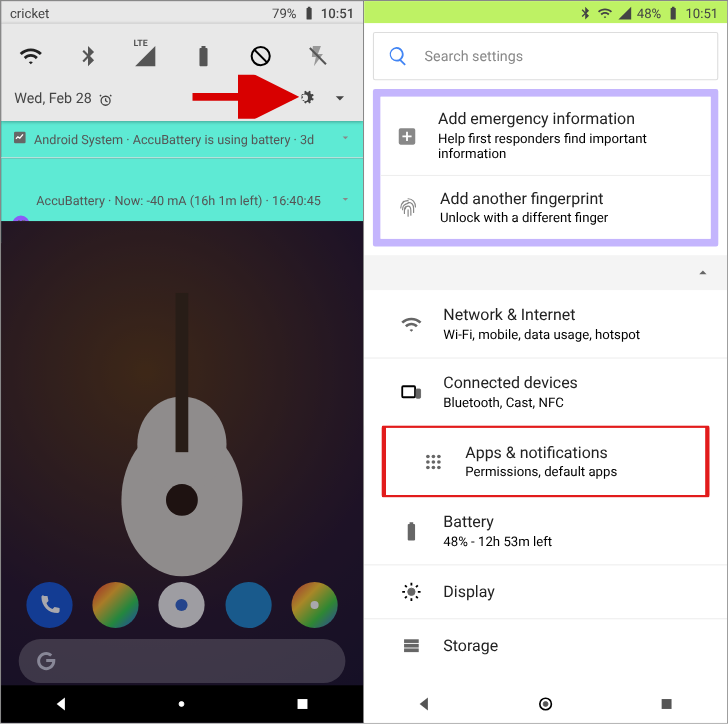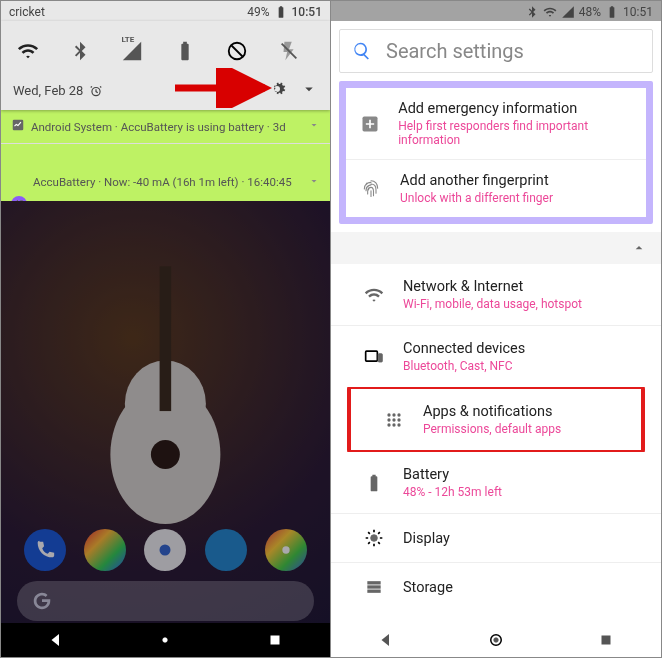--- a/index.html
+++ b/index.html
@@ -6,36 +6,36 @@
   body { font-family: Roboto, Arial, sans-serif; background: #fff; width: 662px; height: 658px; overflow: hidden; }
   .wrap { display: flex; border: 1px solid #888; width: 662px; height: 658px; }
   .phone { width: 50%; height: 100%; position: relative; overflow: hidden; background: #fff; }
   .phone-left { border-right: 1px solid #888; background: #2a2630; }
   .phone-right { background: #fff; }
 
   
   .status { display:flex; justify-content:space-between; align-items:center; padding:4px 8px 2px 8px; font-size:12px; color:#444; background:#e8e8e8; }
   .status-right { display:flex; gap:4px; align-items:center; font-size:12px; color:#444;}
   .status-right svg { width:14px; height:14px; fill:#444;}
-  .phone-right .status { background:#a3a3a3;padding-left:48px; }
+  .phone-right .status { background:#bef264;padding-left:48px; }
 
   
   .qs { background:#e8e8e8; padding:6px 8px 10px 8px; box-shadow:0 1px 3px rgba(0,0,0,.3); position:relative;}
   .qs-row { display:flex; justify-content:space-around; padding:6px 0 8px 0;}
   .qs-row .ic { width:36px; height:36px; display:flex; align-items:center; justify-content:flex-start;}
   .qs-row svg { width:22px; height:22px; fill:#555;}
   .qs-date { display:flex; align-items:center; gap:6px; font-size:13px; color:#444; padding:6px 2px 2px 4px;}
   .qs-gear { position:absolute; right:44px; bottom:8px; }
   .qs-gear svg{ width:18px; height:18px; fill:#444;}
   .qs-expand { position:absolute; right:12px; bottom:8px;}
   .qs-expand svg{ width:18px; height:18px; fill:#444;}
   .arrow { position:absolute; right:40px; bottom:-2px; pointer-events:none;}
   .arrow svg { width:120px; height:40px;}
 
-  .notif { background:#bef264; margin:0; padding:8px 10px; font-size:11.5px; color:#555; border-bottom:1px solid #ddd; display:flex; align-items:center; gap:6px;}
+  .notif { background:#5eead4; margin:0; padding:8px 10px; font-size:11.5px; color:#555; border-bottom:1px solid #ddd; display:flex; align-items:center; gap:6px;}
   .notif .chev { margin-left:auto;}
   .notif .chev svg { width:12px; height:12px; fill:#888;}
   .notif-ic svg { width:14px; height:14px; fill:#555;}
   .circ { width:16px; height:16px; border:6px solid #8b5cf6; border-radius:50%; display:flex; align-items:center; justify-content:center; font-size:9px; color:#666;margin-top:44px;}
 
   
   .wall { position:absolute; top:200px; left:0; right:0; bottom:0; background: radial-gradient(circle at 40% 30%, #5a3a1a 0%, #2a1a30 60%, #1a1530 100%);}
   .wall::after { content:""; position:absolute; inset:0; background: rgba(10,5,20,.35);}
   .guitar { position:absolute; left:28%; top:8%; width:44%; height:70%; }
   .guitar svg { width:100%; height:100%;}
@@ -45,28 +45,28 @@
   .srch { position:absolute; bottom:36px; left:16px; right:16px; height:40px; border-radius:20px; background:rgba(255,255,255,.25); display:flex; align-items:center; padding:0 14px;}
   .srch svg{width:22px;height:22px;fill:#ccd;}
   .navbar { position:absolute; bottom:0; left:0; right:0; height:34px; background:#000; display:flex; justify-content:space-around; align-items:center;}
   .navbar .nb { width:18px; height:18px;}
   .navbar svg { fill:#fff; width:100%; height:100%;}
   .phone-right .navbar { background:#fff; } .phone-right .navbar svg{fill:#555;}
 
   
   .search-box { margin:8px; border:1px solid #ddd; border-radius:2px; height:44px; display:flex; align-items:center; padding:0 12px; gap:14px;}
   .search-box svg { width:20px; height:20px; fill:#4285f4;}
-  .search-box span { color:#888; font-size:20px;}
+  .search-box span { color:#888; font-size:13px;}
   .card { margin:0 8px 8px 8px; border:7px solid #c4b5fd; border-radius:2px; }
   .row { display:flex; align-items:center; padding:12px 14px; gap:18px; position:relative; background:#fff;}
   .row + .row { border-top:1px solid #eee;}
   .row .ico { width:22px; display:flex; justify-content:center;}
   .row .ico svg { width:20px; height:20px; fill:#666;}
   .row .txt .t { font-size:14.5px; color:#222;}
-  .row .txt .s { font-size:12px; color:#ec4899; margin-top:2px;}
+  .row .txt .s { font-size:12px; color:#000000; margin-top:2px;}
   .sect-hdr { background:#f4f4f4; height:32px; display:flex; justify-content:flex-end; align-items:center; padding:0 14px;}
   .sect-hdr svg{width:16px;height:16px;fill:#666;}
   .list { }
   .list .row { padding:14px 32px;}
   .highlight { border:4px solid #e21b1b; border-radius:4px; margin:-2px 16px;}
 </style>
 </head>
 <body>
 
 <svg width="0" height="0" style="position:absolute">
@@ -158,21 +158,21 @@
       </symbol>
 </defs>
 </svg>
 
 <div class="wrap">
 
 <div class="phone phone-left">
   <div class="status">
     <span>cricket</span>
     <div class="status-right">
-      <span>49%</span>
+      <span>79%</span>
       <svg>
             <use href="#i-bat"></use>
           </svg>
       <span style="font-weight:500">10:51</span>
     </div>
   </div>
 
   <div class="qs">
     <div class="qs-row">
       <div class="ic">

